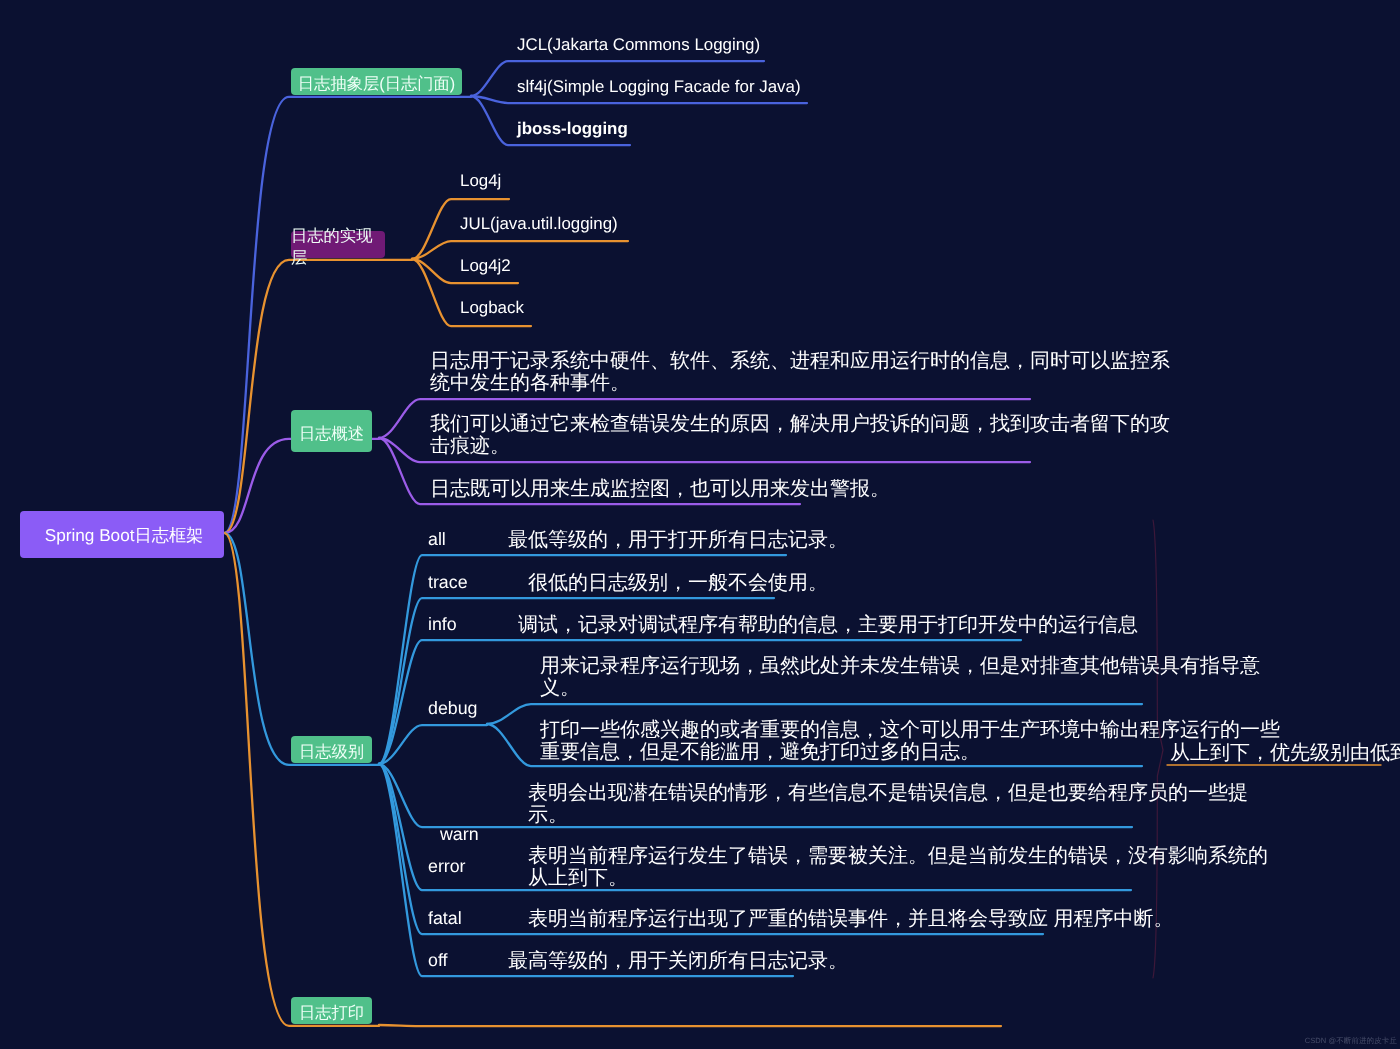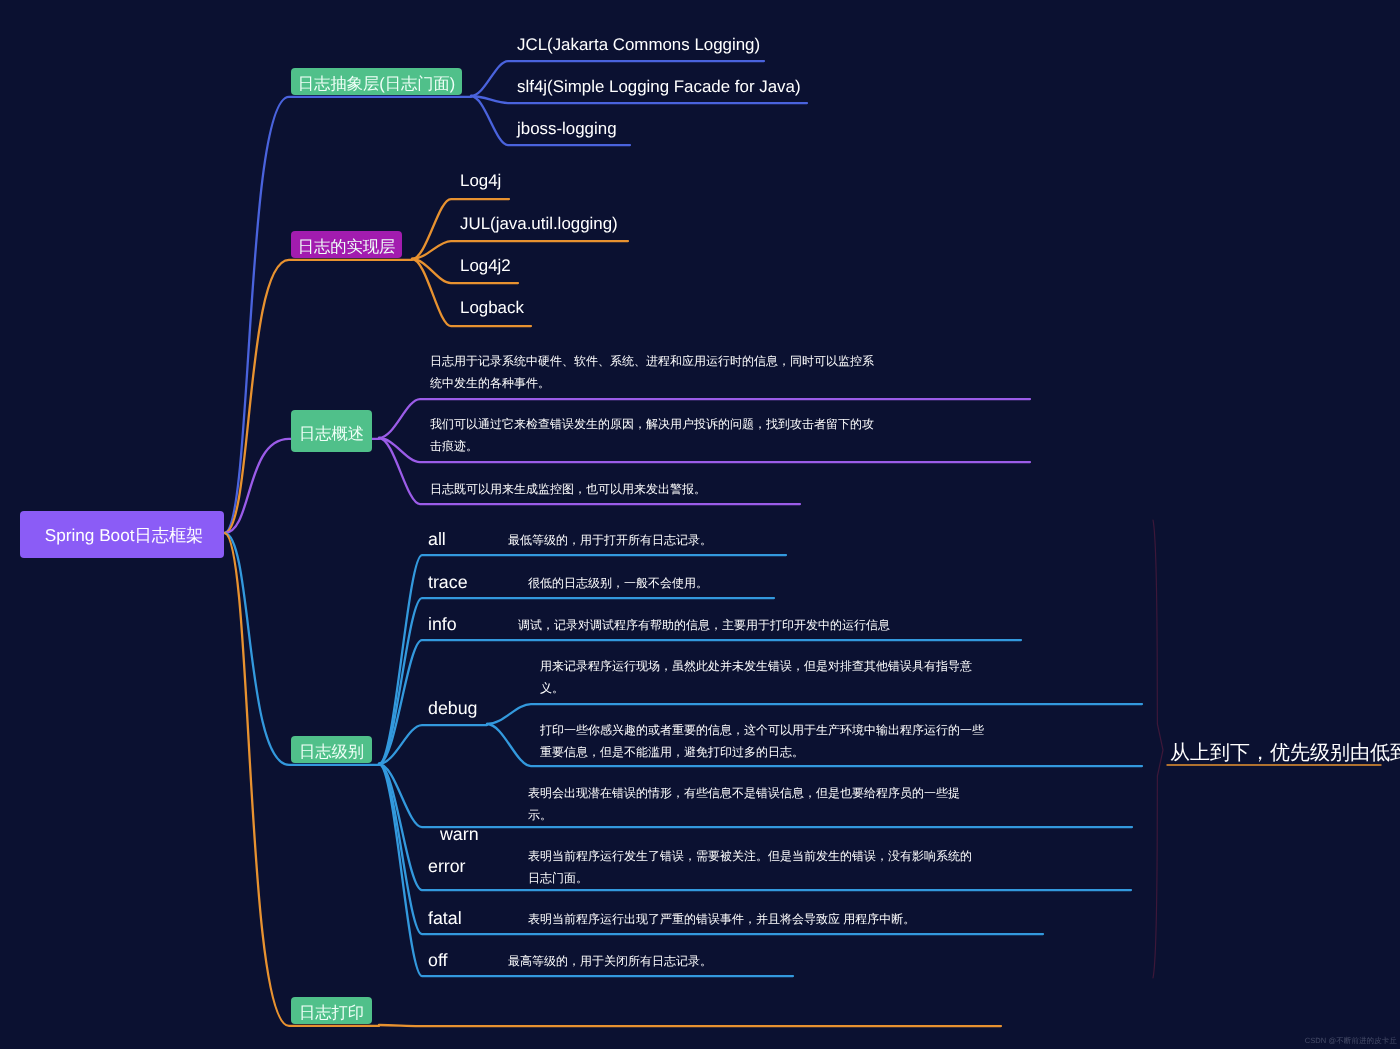--- a/index.html
+++ b/index.html
@@ -5,21 +5,21 @@
 <style>
   html,body{margin:0;padding:0;background:#0b1131;}
   #canvas{position:relative;width:1400px;height:1049px;background:#0b1131;overflow:hidden;
           font-family:"Liberation Sans",sans-serif;
           -webkit-font-smoothing:antialiased;text-rendering:geometricPrecision;}
   #edges{position:absolute;left:0;top:0;width:1400px;height:1049px;pointer-events:none;}
   .node{position:absolute;border-radius:4px;display:flex;align-items:center;justify-content:center;
         box-sizing:border-box;}
   .root-node{opacity:0.999;color:#fff;font-size:17.2px;padding-top:3px;padding-left:4px;}
   .topic-node{opacity:0.999;color:#f0fff8;font-size:16.3px;padding-top:5px;}
-  .leaf-text{position:absolute;opacity:0.999;color:#fff;font-size:12px;line-height:22px;white-space:pre;}
+  .leaf-text{position:absolute;opacity:0.999;color:#fff;font-size:20px;line-height:22px;white-space:pre;}
   .leaf-text.latin{font-size:16.9px;}
   .leaf-name{position:absolute;opacity:0.999;color:#fff;font-size:17.8px;line-height:22px;white-space:pre;}
   .annot-text{position:absolute;opacity:0.999;color:#fff;font-size:20px;line-height:22px;white-space:pre;}
   .watermark{position:absolute;right:3px;bottom:2px;color:#c6cbe0;opacity:.30;font-size:7.5px;letter-spacing:.1px;}
 </style>
 </head>
 <body>
 
 <div id="canvas">
   <svg id="edges" width="1400" height="1049">
@@ -53,22 +53,22 @@
       <path d="M1167,765 L1381,765" fill="none" stroke="#e89230" stroke-width="1.4" stroke-linecap="round" stroke-linejoin="round"></path>
     </svg>
 <div class="node root-node" style="left:20px;top:511px;width:204px;height:47px;background:#8b5cf6;">
       <span>Spring Boot日志框架</span>
     </div>
     <div class="node topic-node" style="left:291px;top:68px;width:171px;height:27px;background:#50c08a;">
       <span>日志抽象层(日志门面)</span>
     </div>
     <div class="leaf-text latin" style="left:517px;top:33.8px;">JCL(Jakarta Commons Logging)</div>
     <div class="leaf-text latin" style="left:517px;top:75.8px;">slf4j(Simple Logging Facade for Java)</div>
-    <div class="leaf-text latin" style="left:517px;top:117.8px;">jboss-logging</div>
-    <div class="node topic-node" style="left:291px;top:231px;width:111px;height:27px;background:#a21caf;">
+    <div class="leaf-text latin" style="left:517px;top:117.8px;font-weight:bold;">jboss-logging</div>
+    <div class="node topic-node" style="left:291px;top:231px;width:94px;height:27px;background:#701a75;">
       <span>日志的实现层</span>
     </div>
     <div class="leaf-text latin" style="left:460px;top:169.8px;">Log4j</div>
     <div class="leaf-text latin" style="left:460px;top:212.8px;">JUL(java.util.logging)</div>
     <div class="leaf-text latin" style="left:460px;top:254.8px;">Log4j2</div>
     <div class="leaf-text latin" style="left:460px;top:296.8px;">Logback</div>
     <div class="node topic-node" style="left:291px;top:410px;width:81px;height:42px;background:#50c08a;">
       <span>日志概述</span>
     </div>
     <div class="leaf-text" style="left:430px;top:350.4px;">日志用于记录系统中硬件、软件、系统、进程和应用运行时的信息，同时可以监控系</div>
@@ -88,21 +88,21 @@
     <div class="leaf-name" style="left:428px;top:697px;">debug</div>
     <div class="leaf-text" style="left:540px;top:655.4px;">用来记录程序运行现场，虽然此处并未发生错误，但是对排查其他错误具有指导意</div>
     <div class="leaf-text" style="left:540px;top:677.4px;">义。</div>
     <div class="leaf-text" style="left:540px;top:719.4px;">打印一些你感兴趣的或者重要的信息，这个可以用于生产环境中输出程序运行的一些</div>
     <div class="leaf-text" style="left:540px;top:741.4px;">重要信息，但是不能滥用，避免打印过多的日志。</div>
     <div class="leaf-name" style="left:440px;top:792px;margin-top:31px;">warn</div>
     <div class="leaf-text" style="left:528px;top:782.4px;">表明会出现潜在错误的情形，有些信息不是错误信息，但是也要给程序员的一些提</div>
     <div class="leaf-text" style="left:528px;top:804.4px;">示。</div>
     <div class="leaf-name" style="left:428px;top:855px;">error</div>
     <div class="leaf-text" style="left:528px;top:845.4px;">表明当前程序运行发生了错误，需要被关注。但是当前发生的错误，没有影响系统的</div>
-    <div class="leaf-text" style="left:528px;top:867.4px;">日志门面。</div>
+    <div class="leaf-text" style="left:528px;top:867.4px;">从上到下。</div>
     <div class="leaf-name" style="left:428px;top:907px;">fatal</div>
     <div class="leaf-text" style="left:528px;top:908.4px;">表明当前程序运行出现了严重的错误事件，并且将会导致应 用程序中断。</div>
     <div class="leaf-name" style="left:428px;top:949px;">off</div>
     <div class="leaf-text" style="left:508px;top:950.4px;">最高等级的，用于关闭所有日志记录。</div>
     <div class="node topic-node" style="left:291px;top:997px;width:81px;height:27px;background:#50c08a;">
       <span>日志打印</span>
     </div>
     <div class="annot-text" style="left:1170px;top:742.4px;">从上到下，优先级别由低到高</div>
     <div class="watermark">CSDN @不断前进的皮卡丘</div>
   </div>

